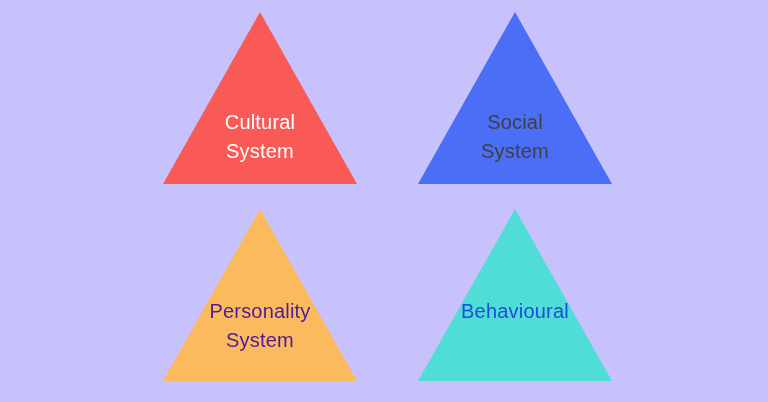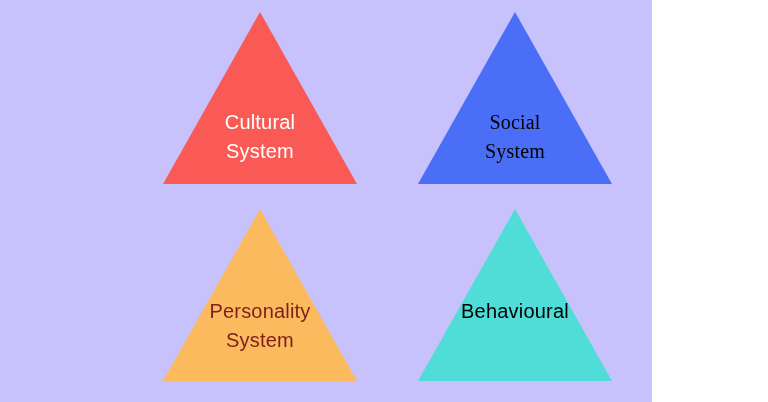--- a/index.html
+++ b/index.html
@@ -9,21 +9,21 @@
   }
   body {
     width: 768px;
     height: 402px;
     overflow: hidden;
     font-family: "Liberation Sans", sans-serif;
   }
 
   #canvas {
     position: relative;
-    width: 652px;
+    width: 768px;
     height: 402px;
     overflow: hidden;
     background-color: #bcb5fa;
   }
 
   
   #bg-pattern {
     position: absolute;
     left: 0;
     top: 0;
@@ -101,42 +101,42 @@
       <span class="label-line">System</span>
     </div>
   </div>
 
   <div class="triangle-cell" id="tri-social">
     <div class="triangle-shape">
       <svg viewBox="0 0 194 172" preserveAspectRatio="none" aria-hidden="true">
         <polygon points="97,0 194,172 0,172" fill="#4a6ef5"></polygon>
       </svg>
     </div>
-    <div class="triangle-label label-top" style="color:#000000;font-family:Liberation Serif, serif;">
+    <div class="triangle-label label-top" style="color:#404040;">
       <span class="label-line">Social</span>
       <span class="label-line">System</span>
     </div>
   </div>
 
   <div class="triangle-cell" id="tri-personality">
     <div class="triangle-shape">
       <svg viewBox="0 0 194 172" preserveAspectRatio="none" aria-hidden="true">
         <polygon points="97,0 194,172 0,172" fill="#fcba5e"></polygon>
       </svg>
     </div>
-    <div class="triangle-label label-bottom" style="color:#7f1d1d;">
+    <div class="triangle-label label-bottom" style="color:#4c1d95;">
       <span class="label-line">Personality</span>
       <span class="label-line">System</span>
     </div>
   </div>
 
   <div class="triangle-cell" id="tri-behavioural">
     <div class="triangle-shape">
       <svg viewBox="0 0 194 172" preserveAspectRatio="none" aria-hidden="true">
         <polygon points="97,0 194,172 0,172" fill="#50ddd8"></polygon>
       </svg>
     </div>
-    <div class="triangle-label label-bottom" style="color:#000000;">
+    <div class="triangle-label label-bottom" style="color:#1d4ed8;">
       <span class="label-line">Behavioural</span>
     </div>
   </div>
 
 </div>
 
 </body></html>

